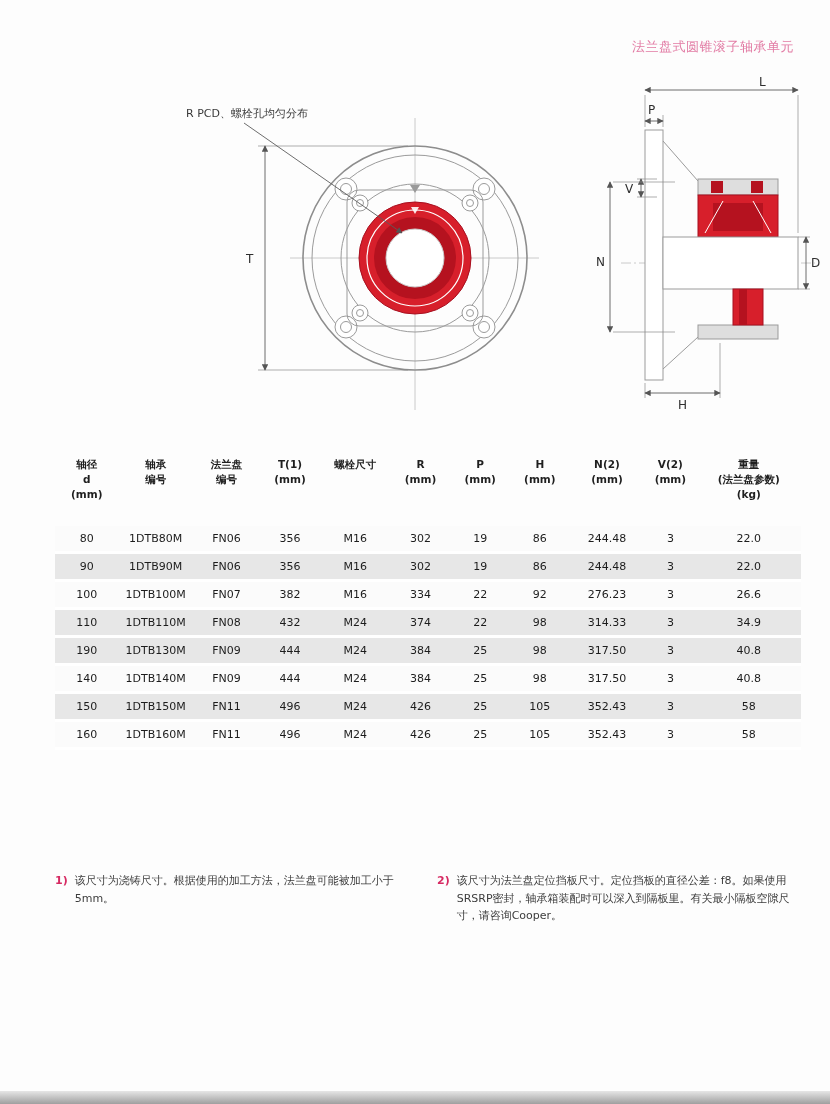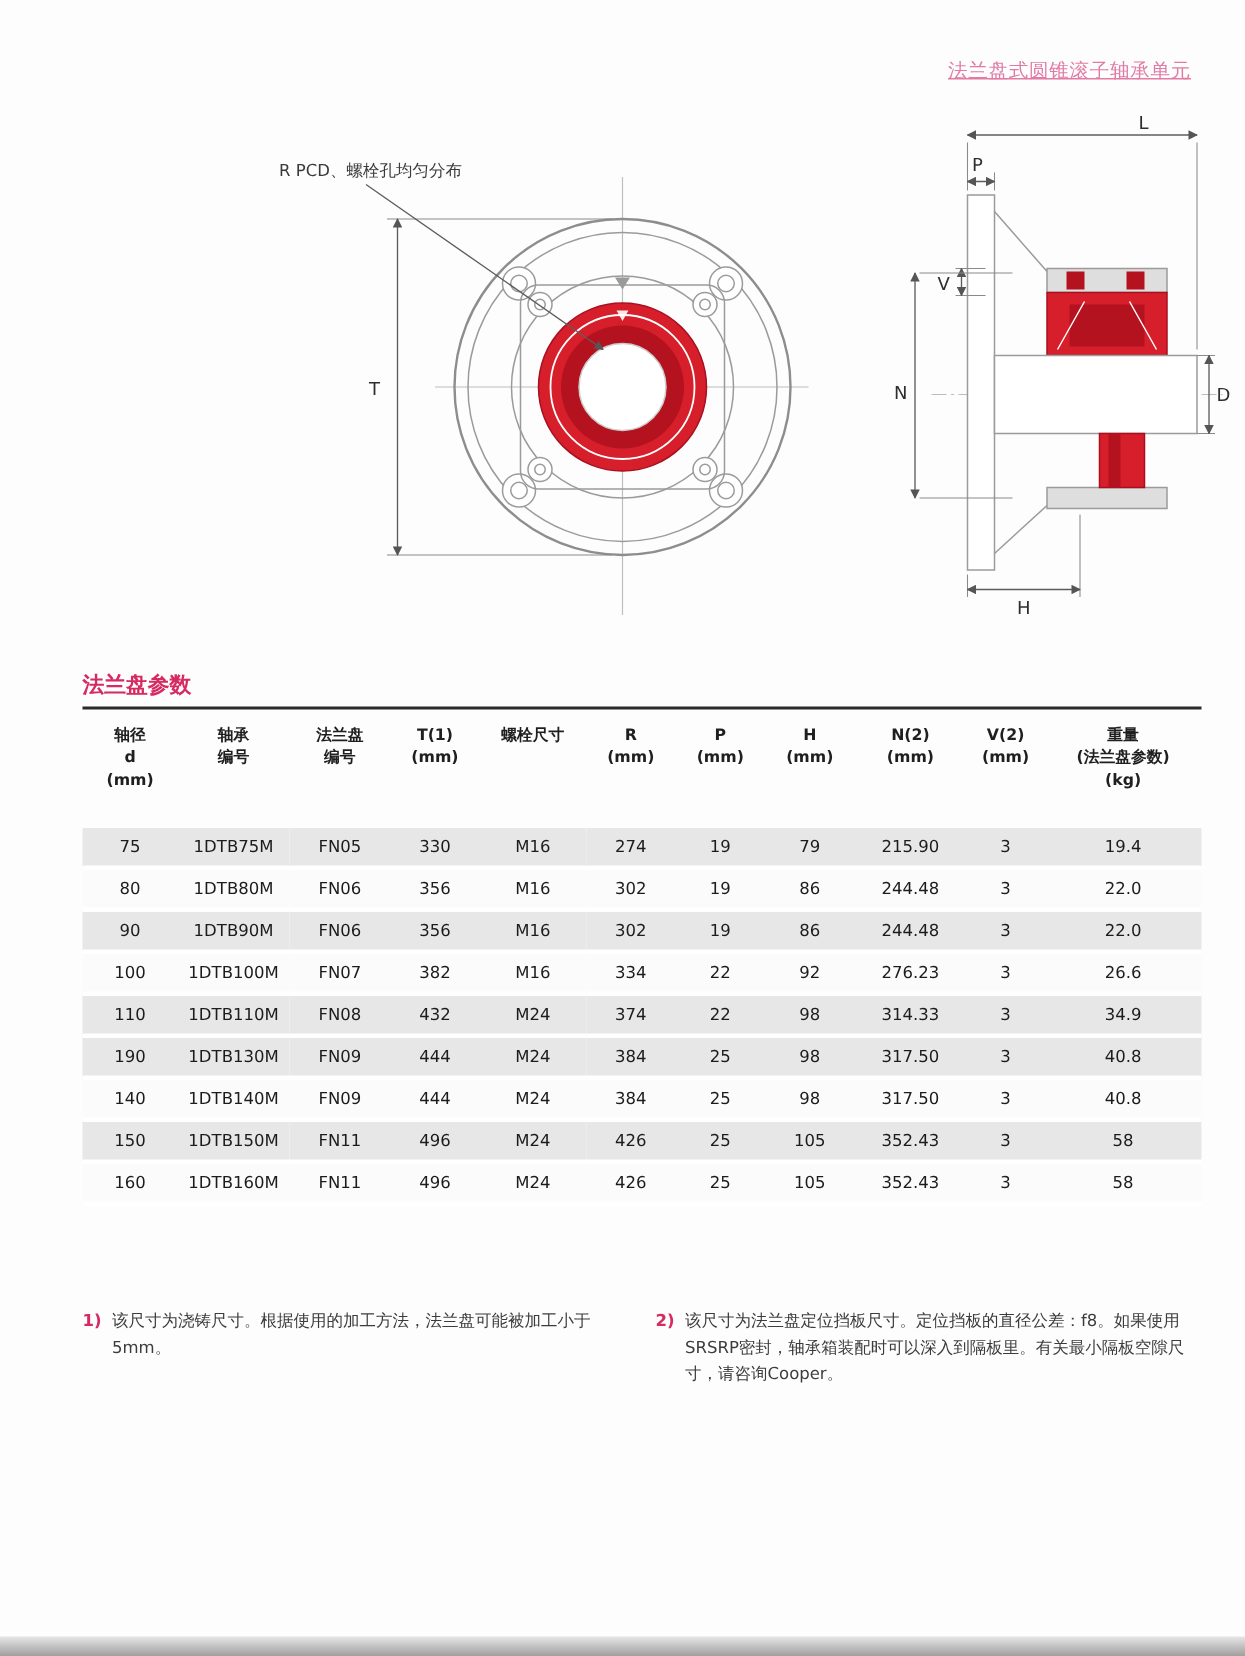--- a/index.html
+++ b/index.html
@@ -10,21 +10,20 @@
     position:relative;
   }
   .page {
     position:relative; width:830px; height:1104px;
     background:#fdfdfd; overflow:hidden;
   }
   .header-title {
     position:absolute; top:38px; right:36px;
     font-size:13px; letter-spacing:0.5px;
     color:var(--title-pink,#e27ba4);
-    text-decoration:underline;
   }
   .figure-front { position:absolute; left:140px; top:88px; }
   .figure-side  { position:absolute; left:563px; top:75px; }
 
   svg text {
     font-family:"DejaVu Sans","Liberation Sans",sans-serif;
     fill:#3a3a3a;
   }
   .ln   { fill:none; stroke:#9b9b9b; stroke-width:1; }
   .lnth { fill:none; stroke:#8d8d8d; stroke-width:1.6; }
@@ -218,21 +217,20 @@
 
     <g>
       <line x1="82" y1="308" x2="82" y2="323" class="ext"></line>
       <line x1="157" y1="268" x2="157" y2="323" class="ext"></line>
       <line x1="82" y1="318" x2="157" y2="318" class="dim" marker-start="url(#arrS)" marker-end="url(#arrS)"></line>
       <text x="115" y="334" class="dimtext">H</text>
     </g>
   </svg>
 
   <div class="table-section">
-    <div class="table-title">法兰盘参数</div>
     <table>
       <thead id="thead">
           <tr>
             <th>
               <div>轴径</div>
               <div>d</div>
               <div>(mm)</div>
             </th>
             <th>
               <div>轴承</div>
@@ -270,33 +268,20 @@
               <div>(mm)</div>
             </th>
             <th>
               <div>重量</div>
               <div>(法兰盘参数)</div>
               <div>(kg)</div>
             </th>
           </tr>
         </thead>
       <tbody id="tbody">
-          <tr class="shaded">
-            <td>75</td>
-            <td>1DTB75M</td>
-            <td>FN05</td>
-            <td>330</td>
-            <td>M16</td>
-            <td>274</td>
-            <td>19</td>
-            <td>79</td>
-            <td>215.90</td>
-            <td>3</td>
-            <td>19.4</td>
-          </tr>
           <tr>
             <td>80</td>
             <td>1DTB80M</td>
             <td>FN06</td>
             <td>356</td>
             <td>M16</td>
             <td>302</td>
             <td>19</td>
             <td>86</td>
             <td>244.48</td>

